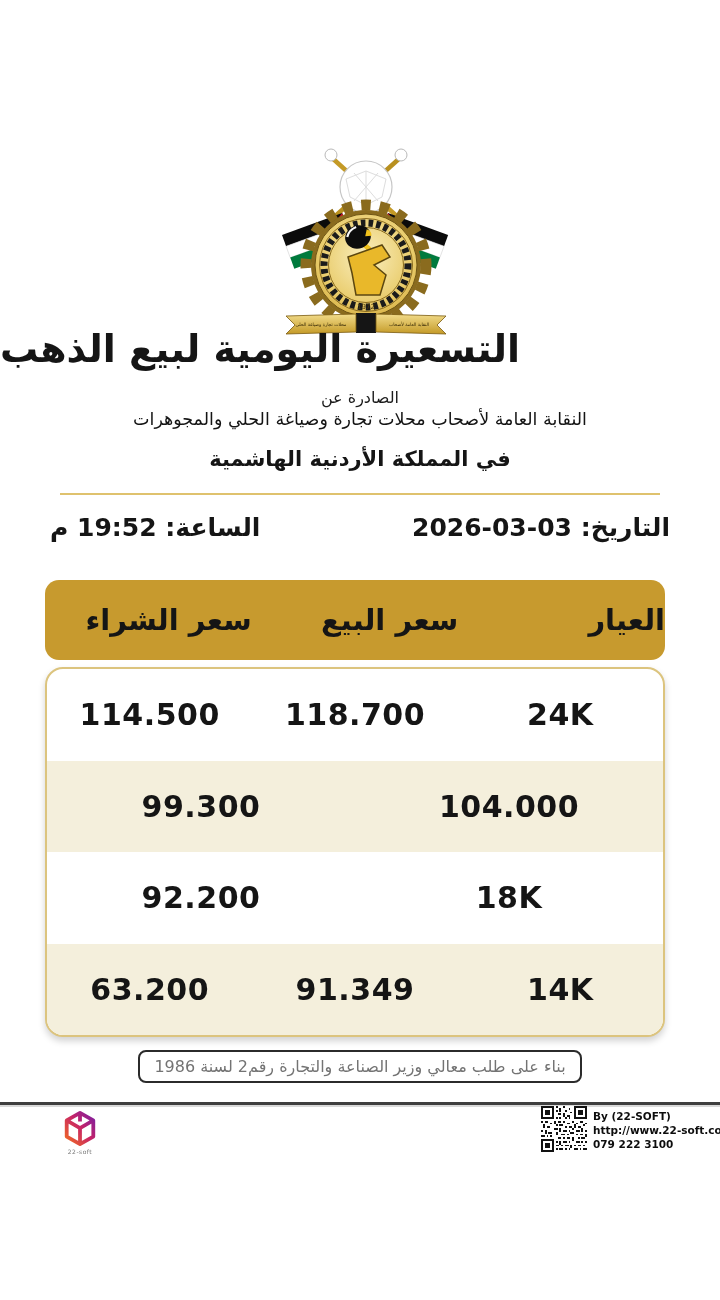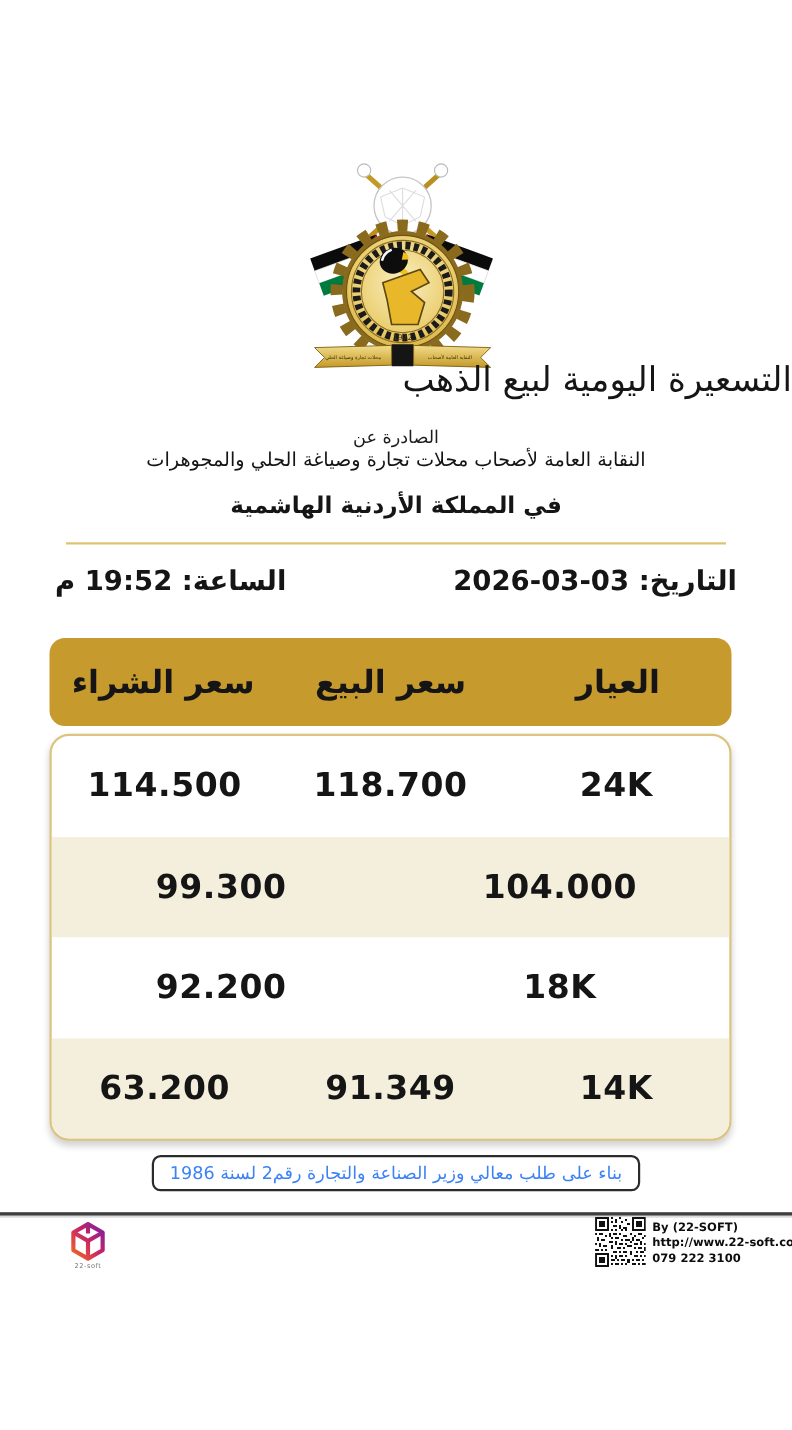--- a/index.html
+++ b/index.html
@@ -7,51 +7,51 @@
   .page {
     position:relative; width:720px; height:1300px; margin:0 auto;
     background:#fff; overflow:hidden;
     font-family:"DejaVu Sans", sans-serif; color:#151515;
   }
   
   .emblem { position:absolute; top:143px; left:50%; transform:translateX(-50%); margin-left:6px;
             width:182px; height:192px; }
   .emblem svg { width:100%; height:100%; display:block; }
   
-  .title   { position:absolute; top:327px; left:0; width:100%; text-align:right;
-             font-size:31px; font-weight:normal; direction:rtl; }
+  .title   { position:absolute; top:327px; left:0; width:100%; text-align:left;
+             font-size:38px; font-weight:bold; direction:rtl; }
   .sub1    { position:absolute; top:388px; left:0; width:100%; text-align:center;
              font-size:16px; direction:rtl; color:#1c1c1c; }
   .sub2    { position:absolute; top:409px; left:0; width:100%; text-align:center;
              font-size:17.5px; direction:rtl; color:#141414; }
   .sub3    { position:absolute; top:447px; left:0; width:100%; text-align:center;
              font-size:21px; font-weight:bold; direction:rtl; }
   .gold-line { position:absolute; top:493px; left:60px; width:600px; height:2px;
              background:#DFC26E; }
   
   .dtrow  { position:absolute; top:513px; left:0; width:100%; padding:0 50px;
             display:flex; justify-content:space-between; direction:rtl;
             font-size:25px; font-weight:bold; }
   
   .thead  { position:absolute; top:580px; left:45px; width:620px; height:80px;
             background:#C79A2E; border-radius:14px; display:flex; direction:rtl;
             align-items:center; font-size:29px; font-weight:bold; }
-  .thead .hcell { flex:1; text-align:center; }
+  .thead .hcell { flex:1; text-align:right; }
   .tbody  { position:absolute; top:667px; left:45px; width:620px; height:370px;
             background:#fff; border:2px solid #DCC47E; border-radius:18px;
             overflow:hidden; display:flex; flex-direction:column;
             box-shadow:0 4px 7px rgba(0,0,0,0.18); }
   .trow   { flex:1; display:flex; direction:rtl; align-items:center;
             font-size:30px; font-weight:bold; letter-spacing:0.5px; }
   .trow.alt { background:#F4EFDC; }
   .trow .cell { flex:1; text-align:center; }
   
   .footnote-wrap { position:absolute; top:1050px; left:0; width:100%; text-align:center; }
   .footnote { display:inline-block; direction:rtl; border:2px solid #2b2b2b;
-              border-radius:8px; padding:5px 14px; font-size:16px; color:#3b82f6; }
+              border-radius:8px; padding:5px 14px; font-size:16px; color:#737373; }
   
   .separator { position:absolute; top:1102px; left:0; width:720px; height:3px;
                background:#3f3f3f; box-shadow:0 2px 0 rgba(0,0,0,0.15); }
   .cube-logo { position:absolute; top:1110px; left:57px; width:46px; text-align:center; }
   .cube-logo svg { width:38px; height:38px; display:block; margin:0 auto; }
   .cube-caption { font-size:6px; color:#777; letter-spacing:0.5px; }
   .qr { position:absolute; top:1106px; left:541px; width:46px; height:46px; }
   .qr svg { width:100%; height:100%; display:block; }
   .credit { position:absolute; top:1110px; left:593px; font-size:10.5px; font-weight:bold;
             line-height:1.32; color:#0d0d0d; white-space:nowrap; }

